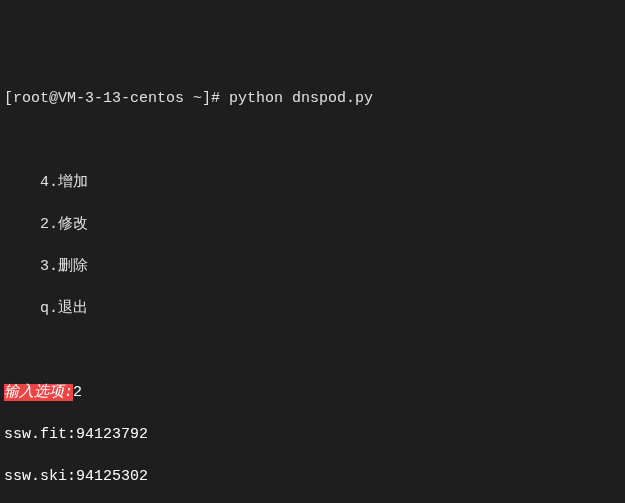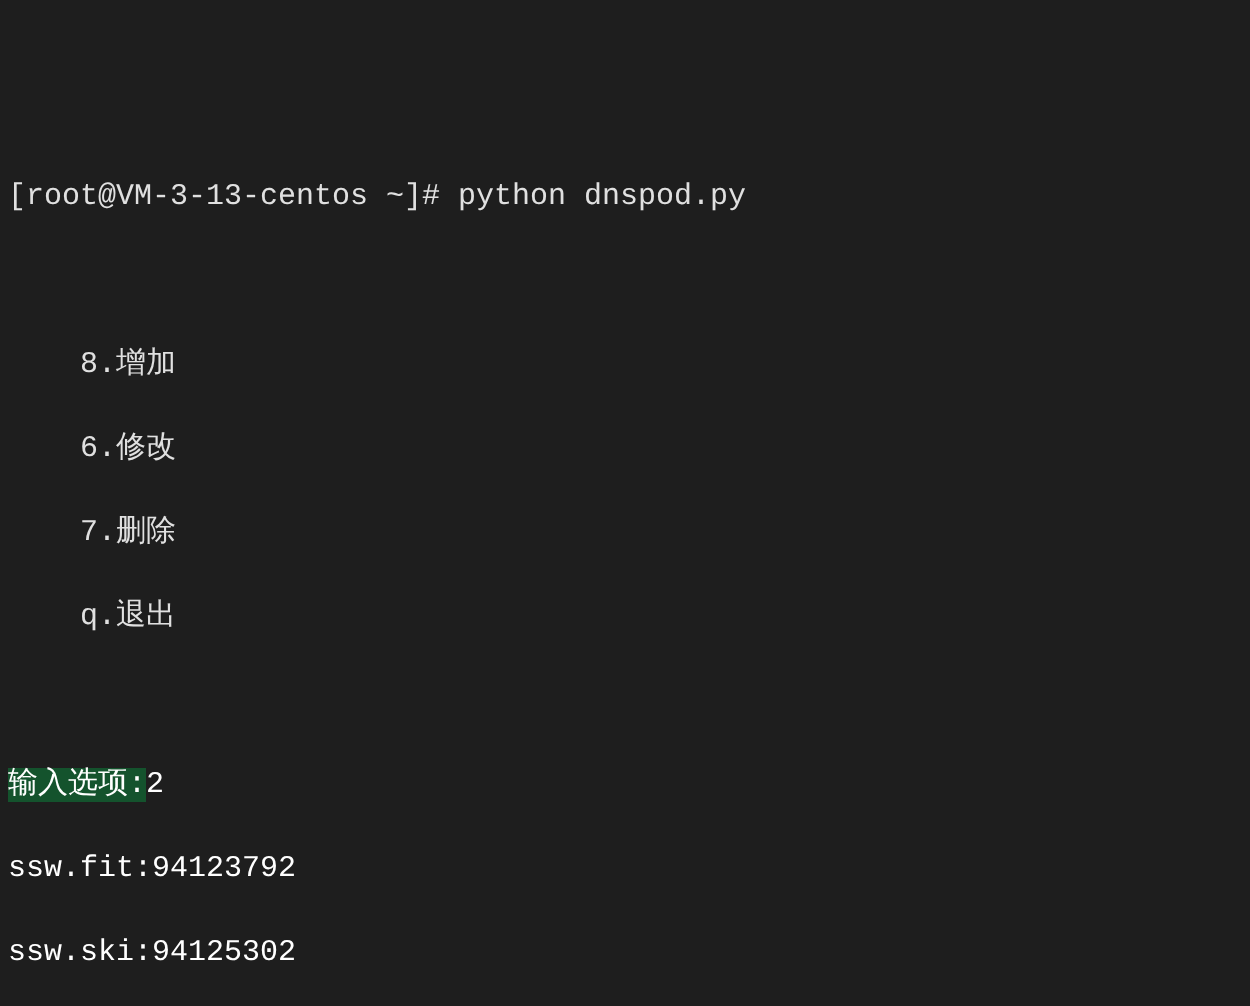--- a/index.html
+++ b/index.html
@@ -10,32 +10,32 @@
     font-size: 15px;
     line-height: 1.4;
     color: #e0e0e0;
     width: 625px;
     height: 503px;
     box-sizing: border-box;
     white-space: pre;
   }
   .line { display: block; }
   .white { color: #ffffff; }
-  .green-bg { background: #14532d; color: #ffffff; }
+  .green-bg { background: #ef4444; color: #ffffff; font-style: italic; }
 </style>
 </head>
 <body>
 
 
 
 <span class="line"><span>[root@VM-3-13-centos ~]# python dnspod.py</span></span>
 <span class="line"> </span>
-<span class="line"><span>    </span><span>8.增加</span></span>
-<span class="line"><span>    </span><span>6.修改</span></span>
-<span class="line"><span>    </span><span>7.删除</span></span>
+<span class="line"><span>    </span><span>4.增加</span></span>
+<span class="line"><span>    </span><span>2.修改</span></span>
+<span class="line"><span>    </span><span>3.删除</span></span>
 <span class="line"><span>    </span><span>q.退出</span></span>
 <span class="line"> </span>
 <span class="line"><span class="green-bg">输入选项:</span><span class="white">2</span></span>
 <span class="line white">ssw.fit:94123792</span>
 <span class="line white">ssw.ski:94125302</span>
 
 
 
 
 

